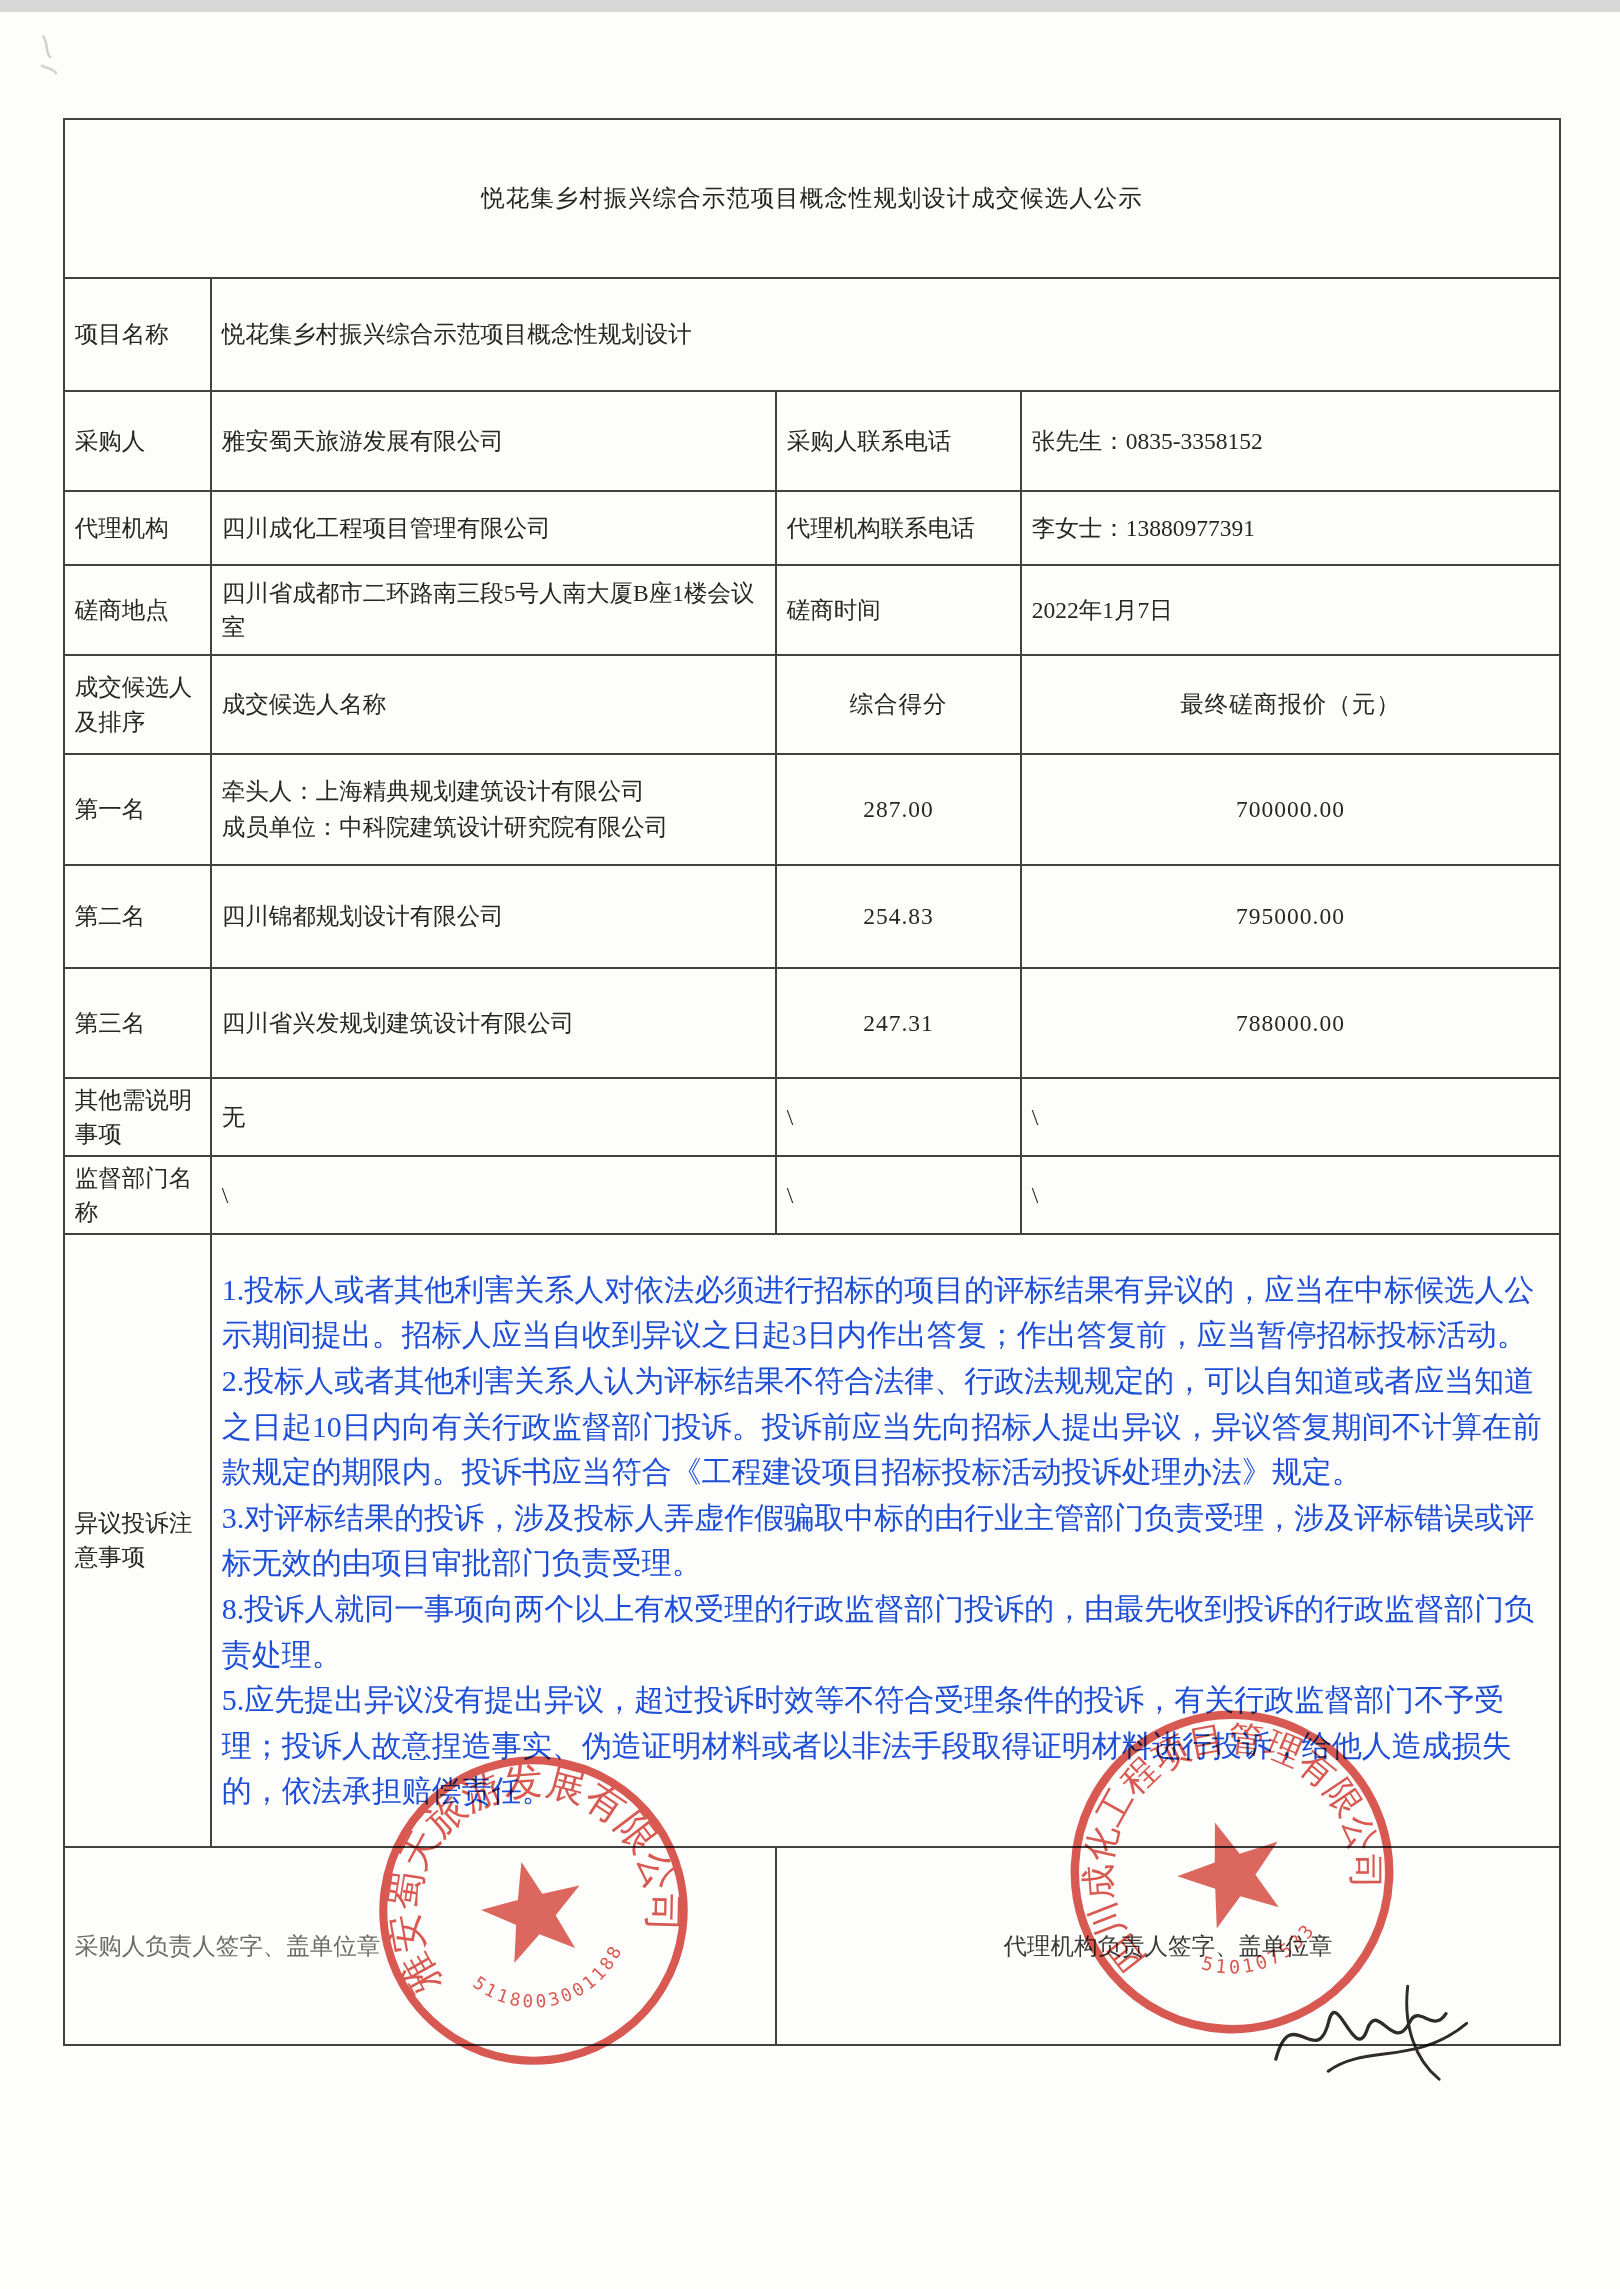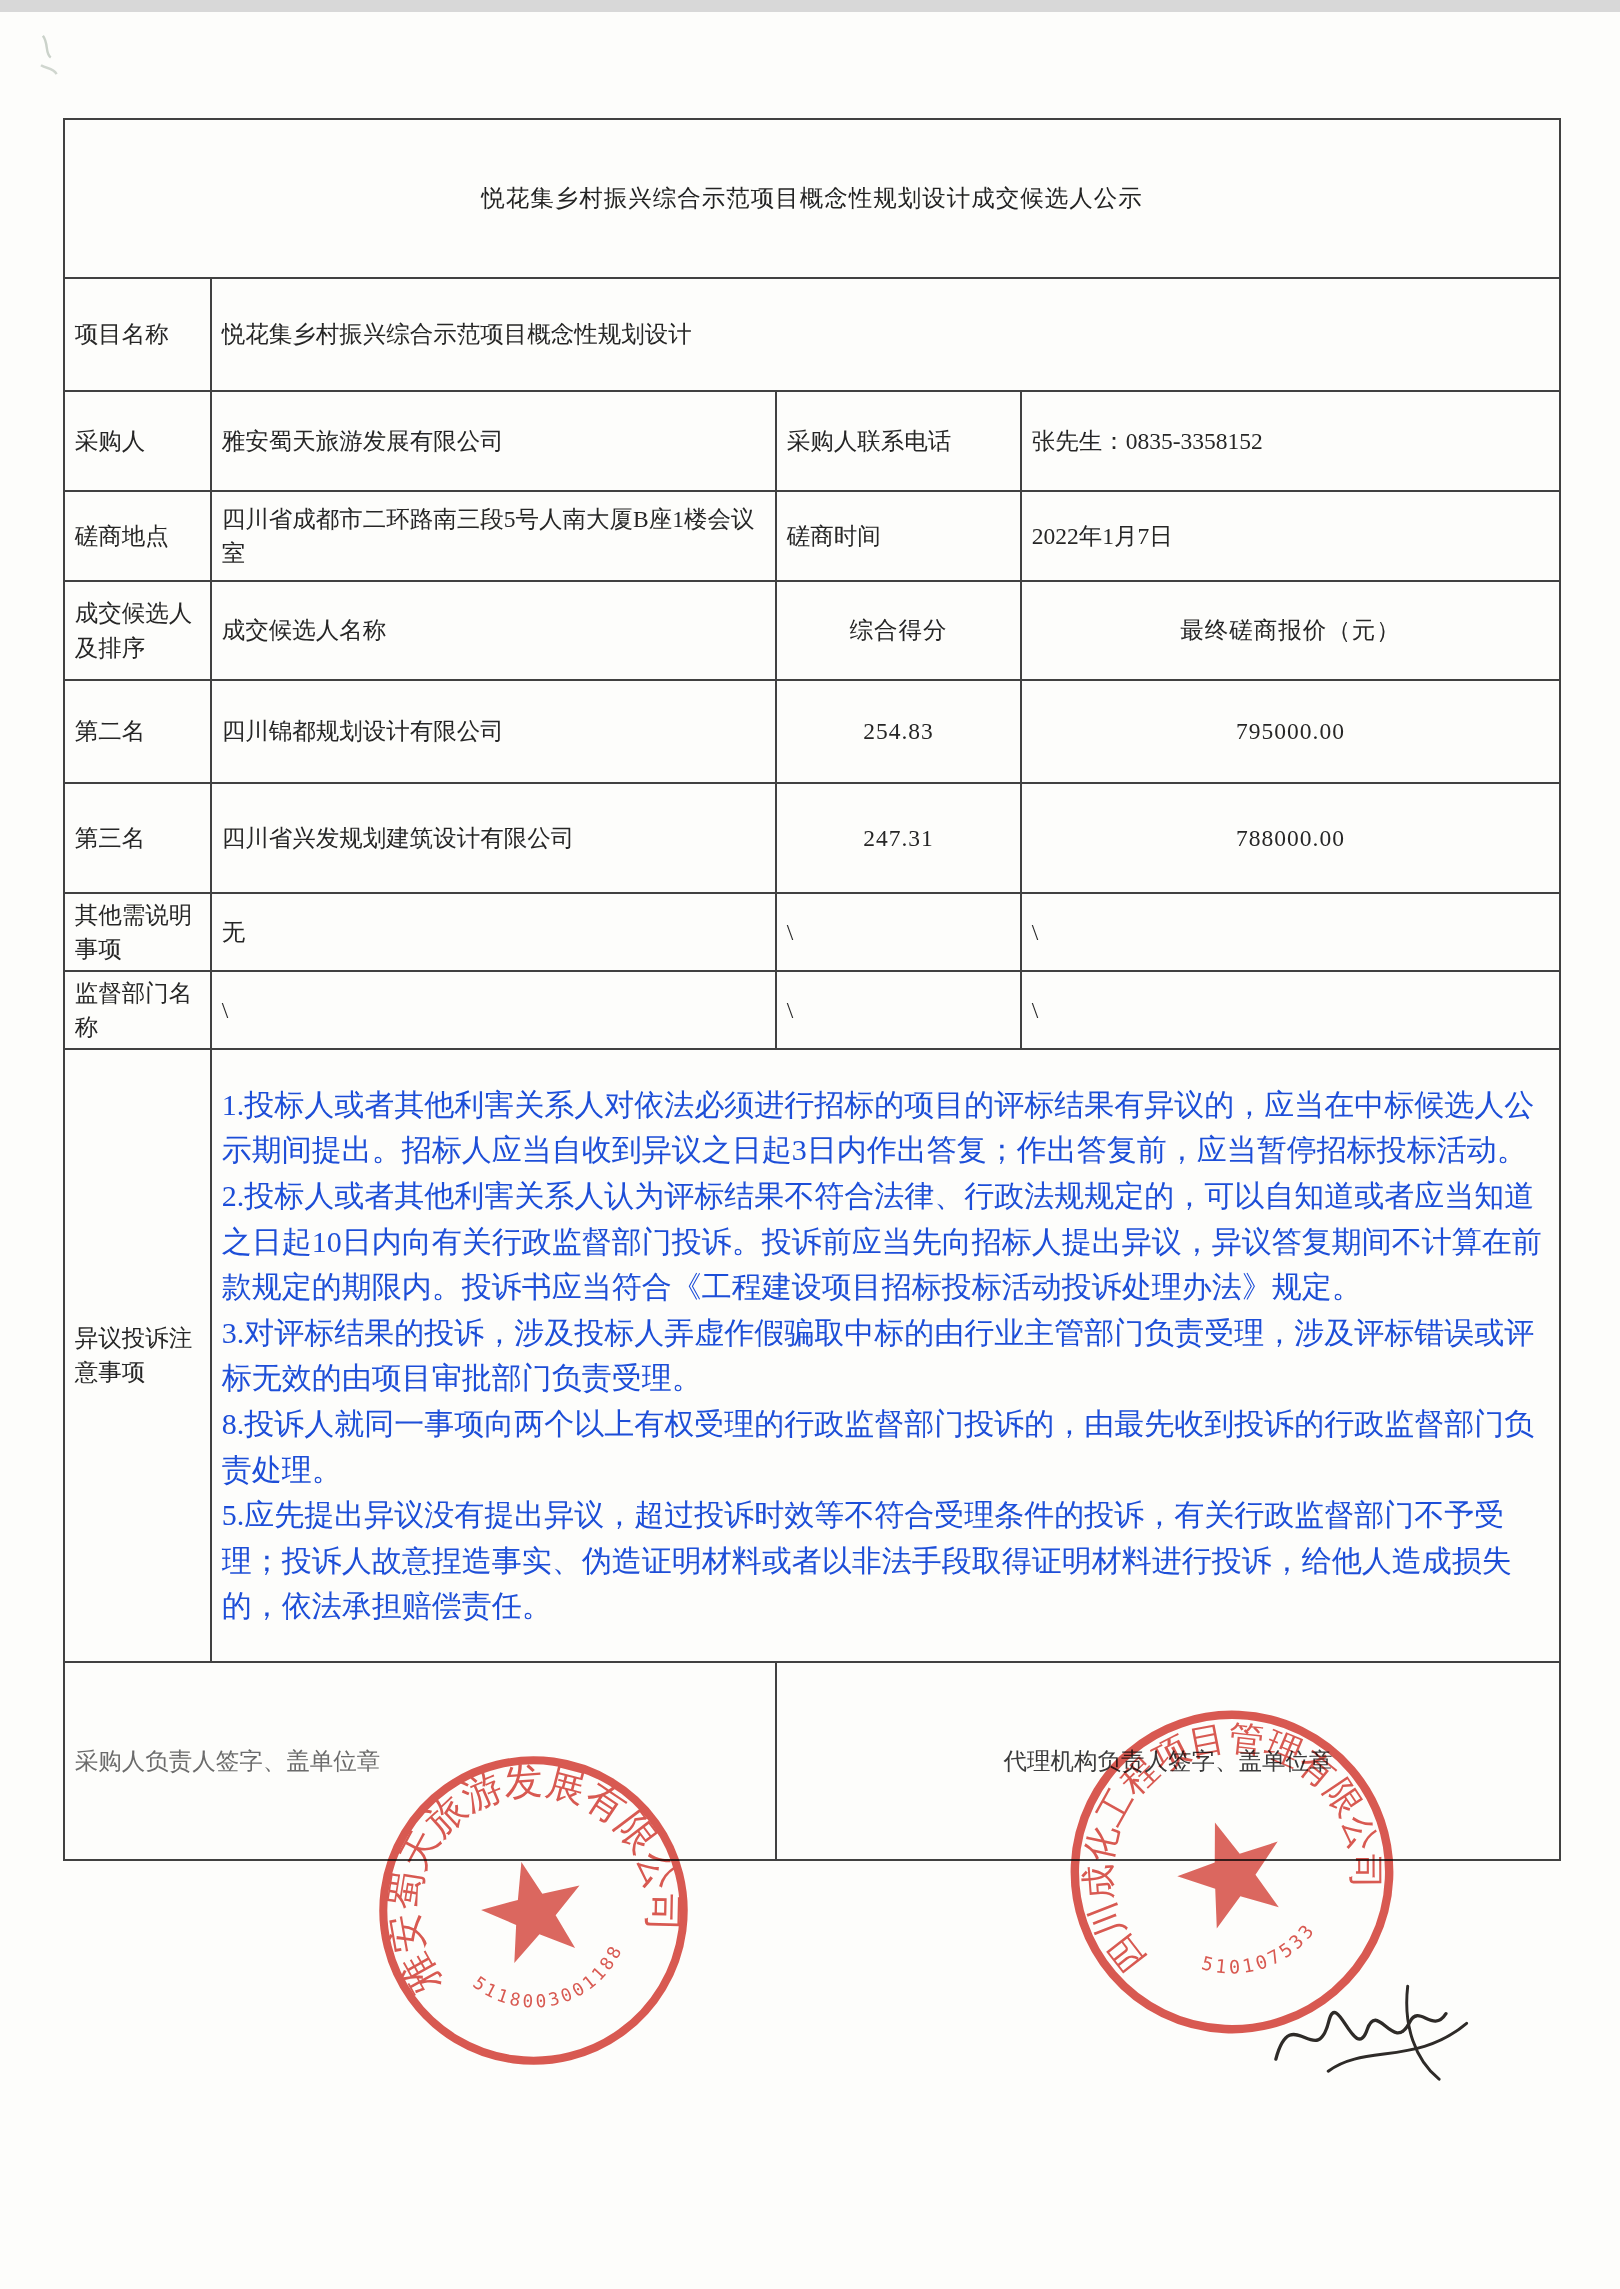--- a/index.html
+++ b/index.html
@@ -73,36 +73,51 @@
       <td colspan="3" class="val">悦花集乡村振兴综合示范项目概念性规划设计</td>
     </tr>
 
     <tr style="height:100px">
       <td class="lab">采购人</td>
       <td class="val">雅安蜀天旅游发展有限公司</td>
       <td class="lab">采购人联系电话</td>
       <td class="val">张先生：0835-3358152</td>
     </tr>
 
+    <tr style="height:74px">
+      <td class="lab">代理机构</td>
+      <td class="val">四川成化工程项目管理有限公司</td>
+      <td class="lab">代理机构联系电话</td>
+      <td class="val">李女士：13880977391</td>
+    </tr>
 
     <tr style="height:90px">
       <td class="lab">磋商地点</td>
       <td class="val">四川省成都市二环路南三段5号人南大厦B座1楼会议室</td>
       <td class="lab">磋商时间</td>
       <td class="val">2022年1月7日</td>
     </tr>
 
 
     <tr style="height:99px">
       <td class="lab">成交候选人及排序</td>
       <td class="val">成交候选人名称</td>
       <td class="num">综合得分</td>
       <td class="num">最终磋商报价（元）</td>
     </tr>
 
+    <tr style="height:111px">
+      <td class="lab">第一名</td>
+      <td class="val">
+        <div class="name-line">牵头人：上海精典规划建筑设计有限公司</div>
+        <div class="name-line">成员单位：中科院建筑设计研究院有限公司</div>
+      </td>
+      <td class="num">287.00</td>
+      <td class="num">700000.00</td>
+    </tr>
 
     <tr style="height:103px">
       <td class="lab">第二名</td>
       <td class="val">四川锦都规划设计有限公司</td>
       <td class="num">254.83</td>
       <td class="num">795000.00</td>
     </tr>
 
     <tr style="height:110px">
       <td class="lab">第三名</td>

